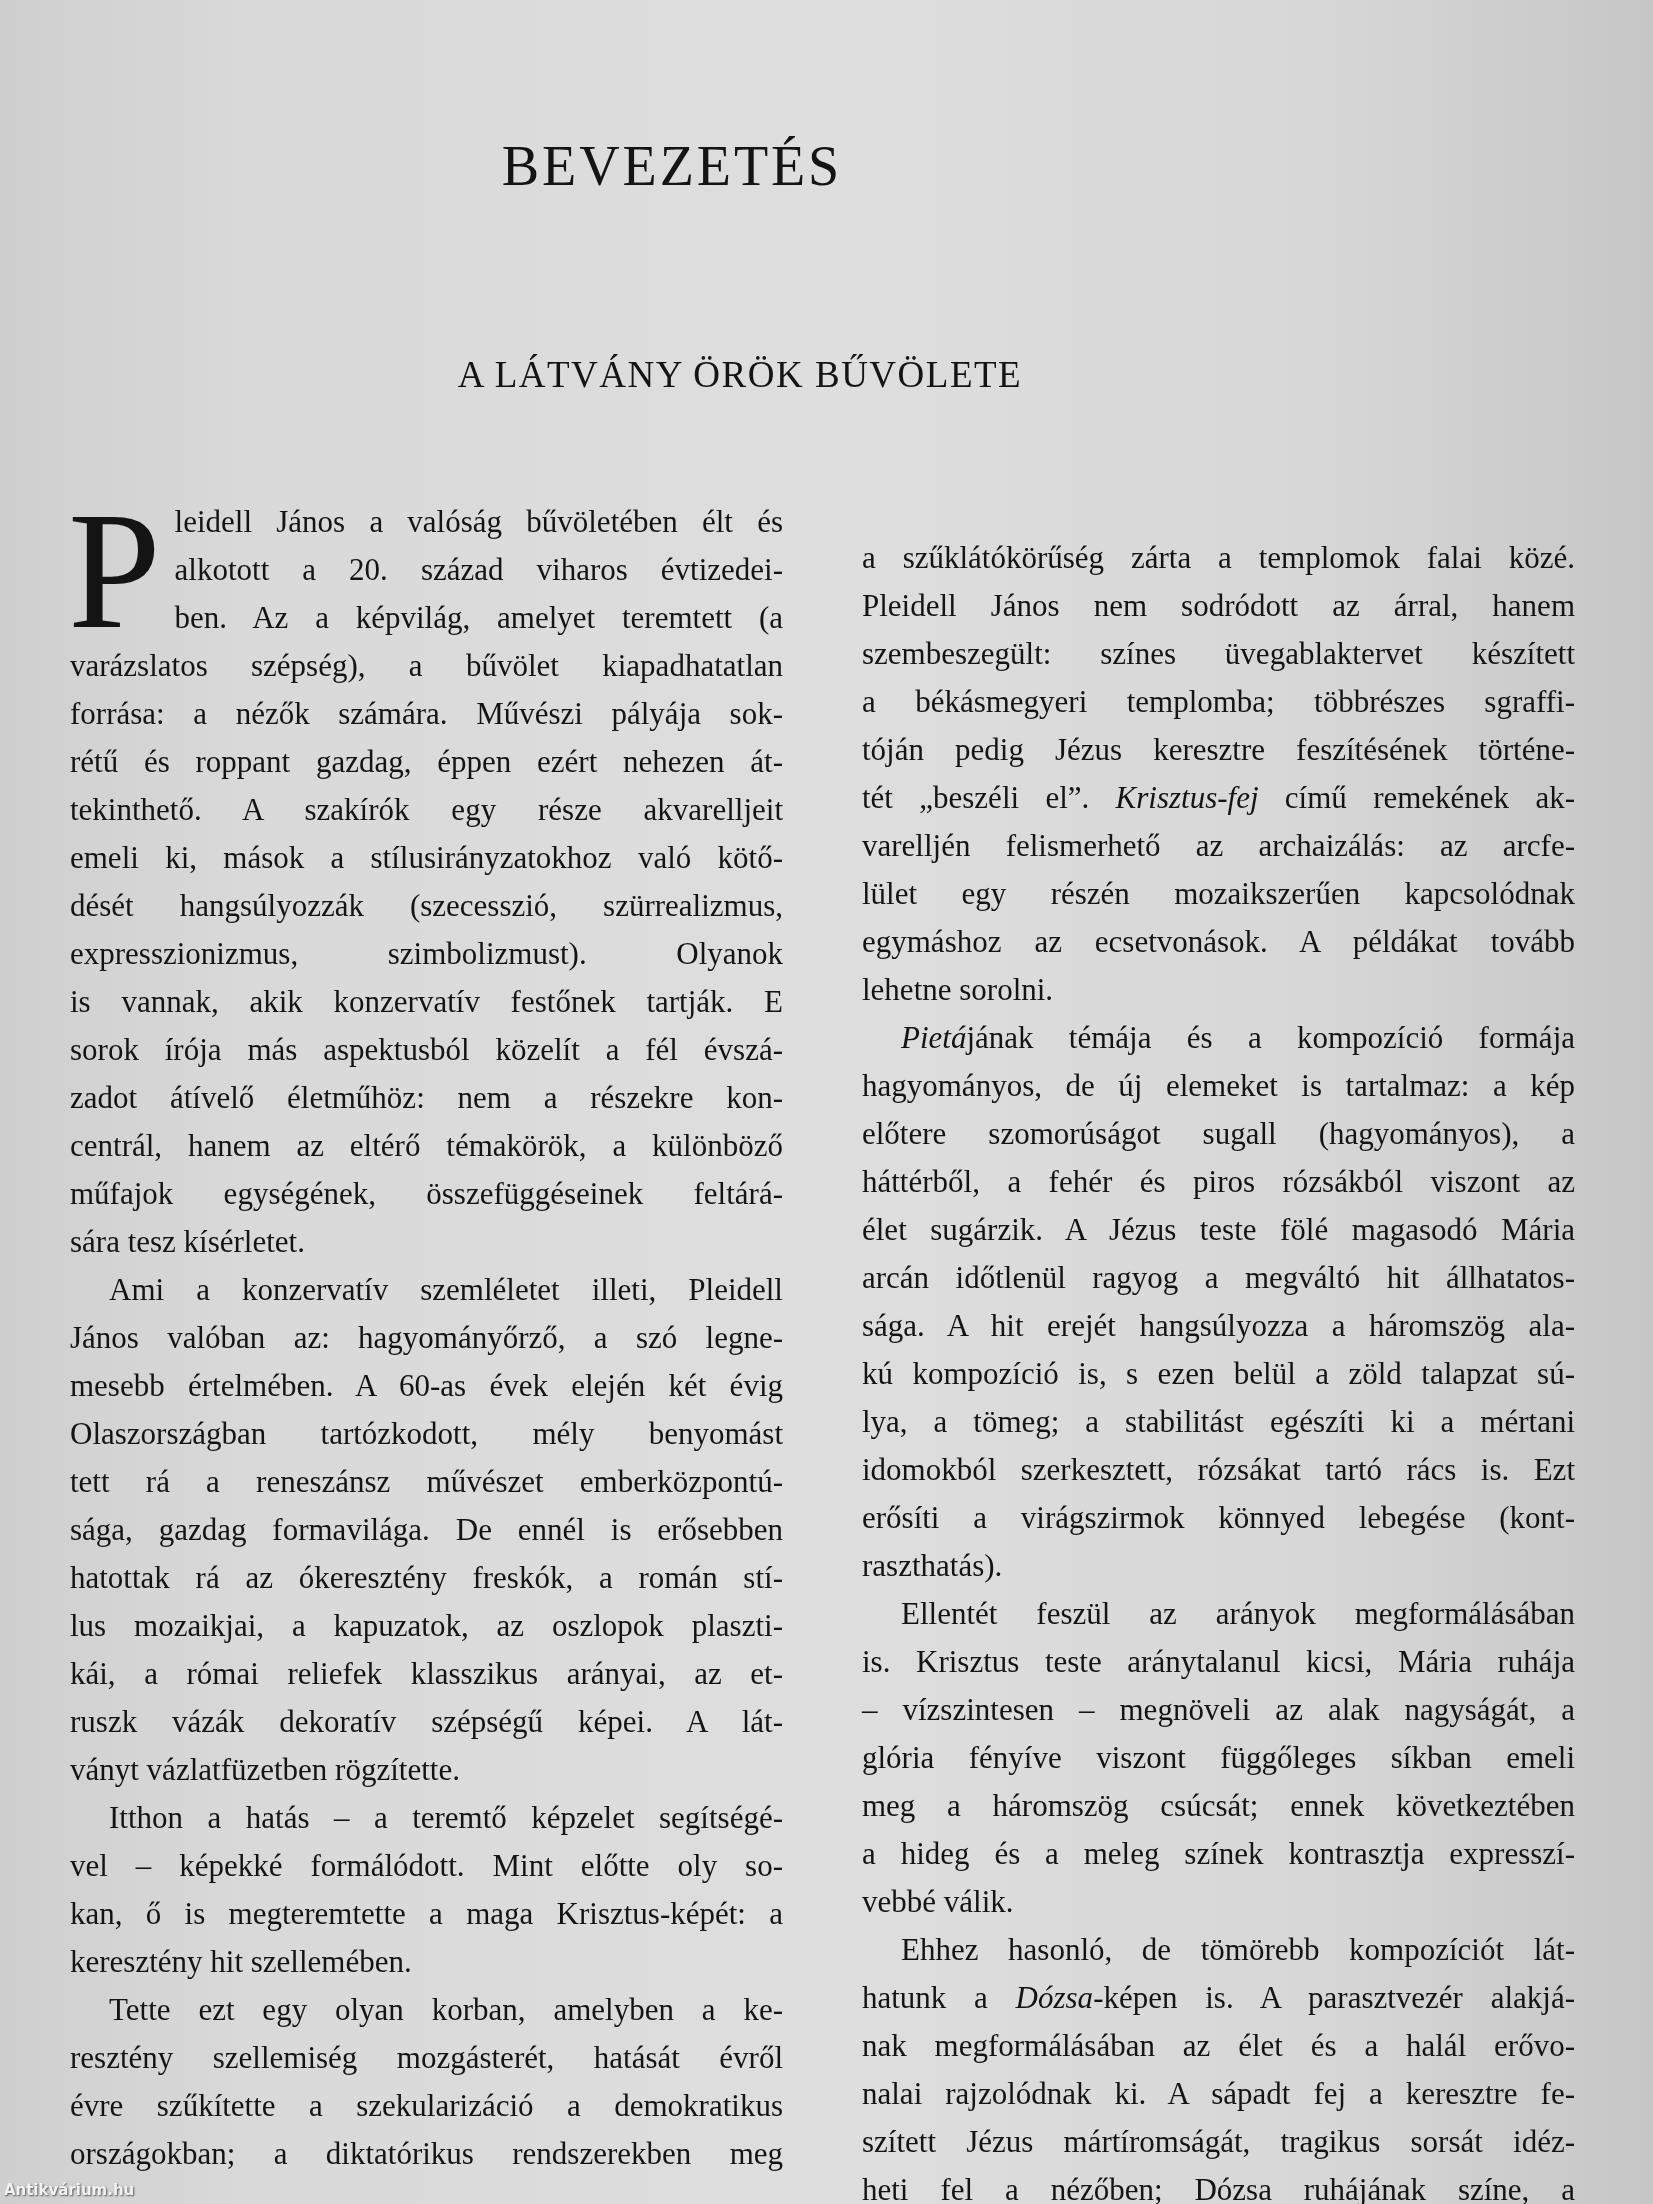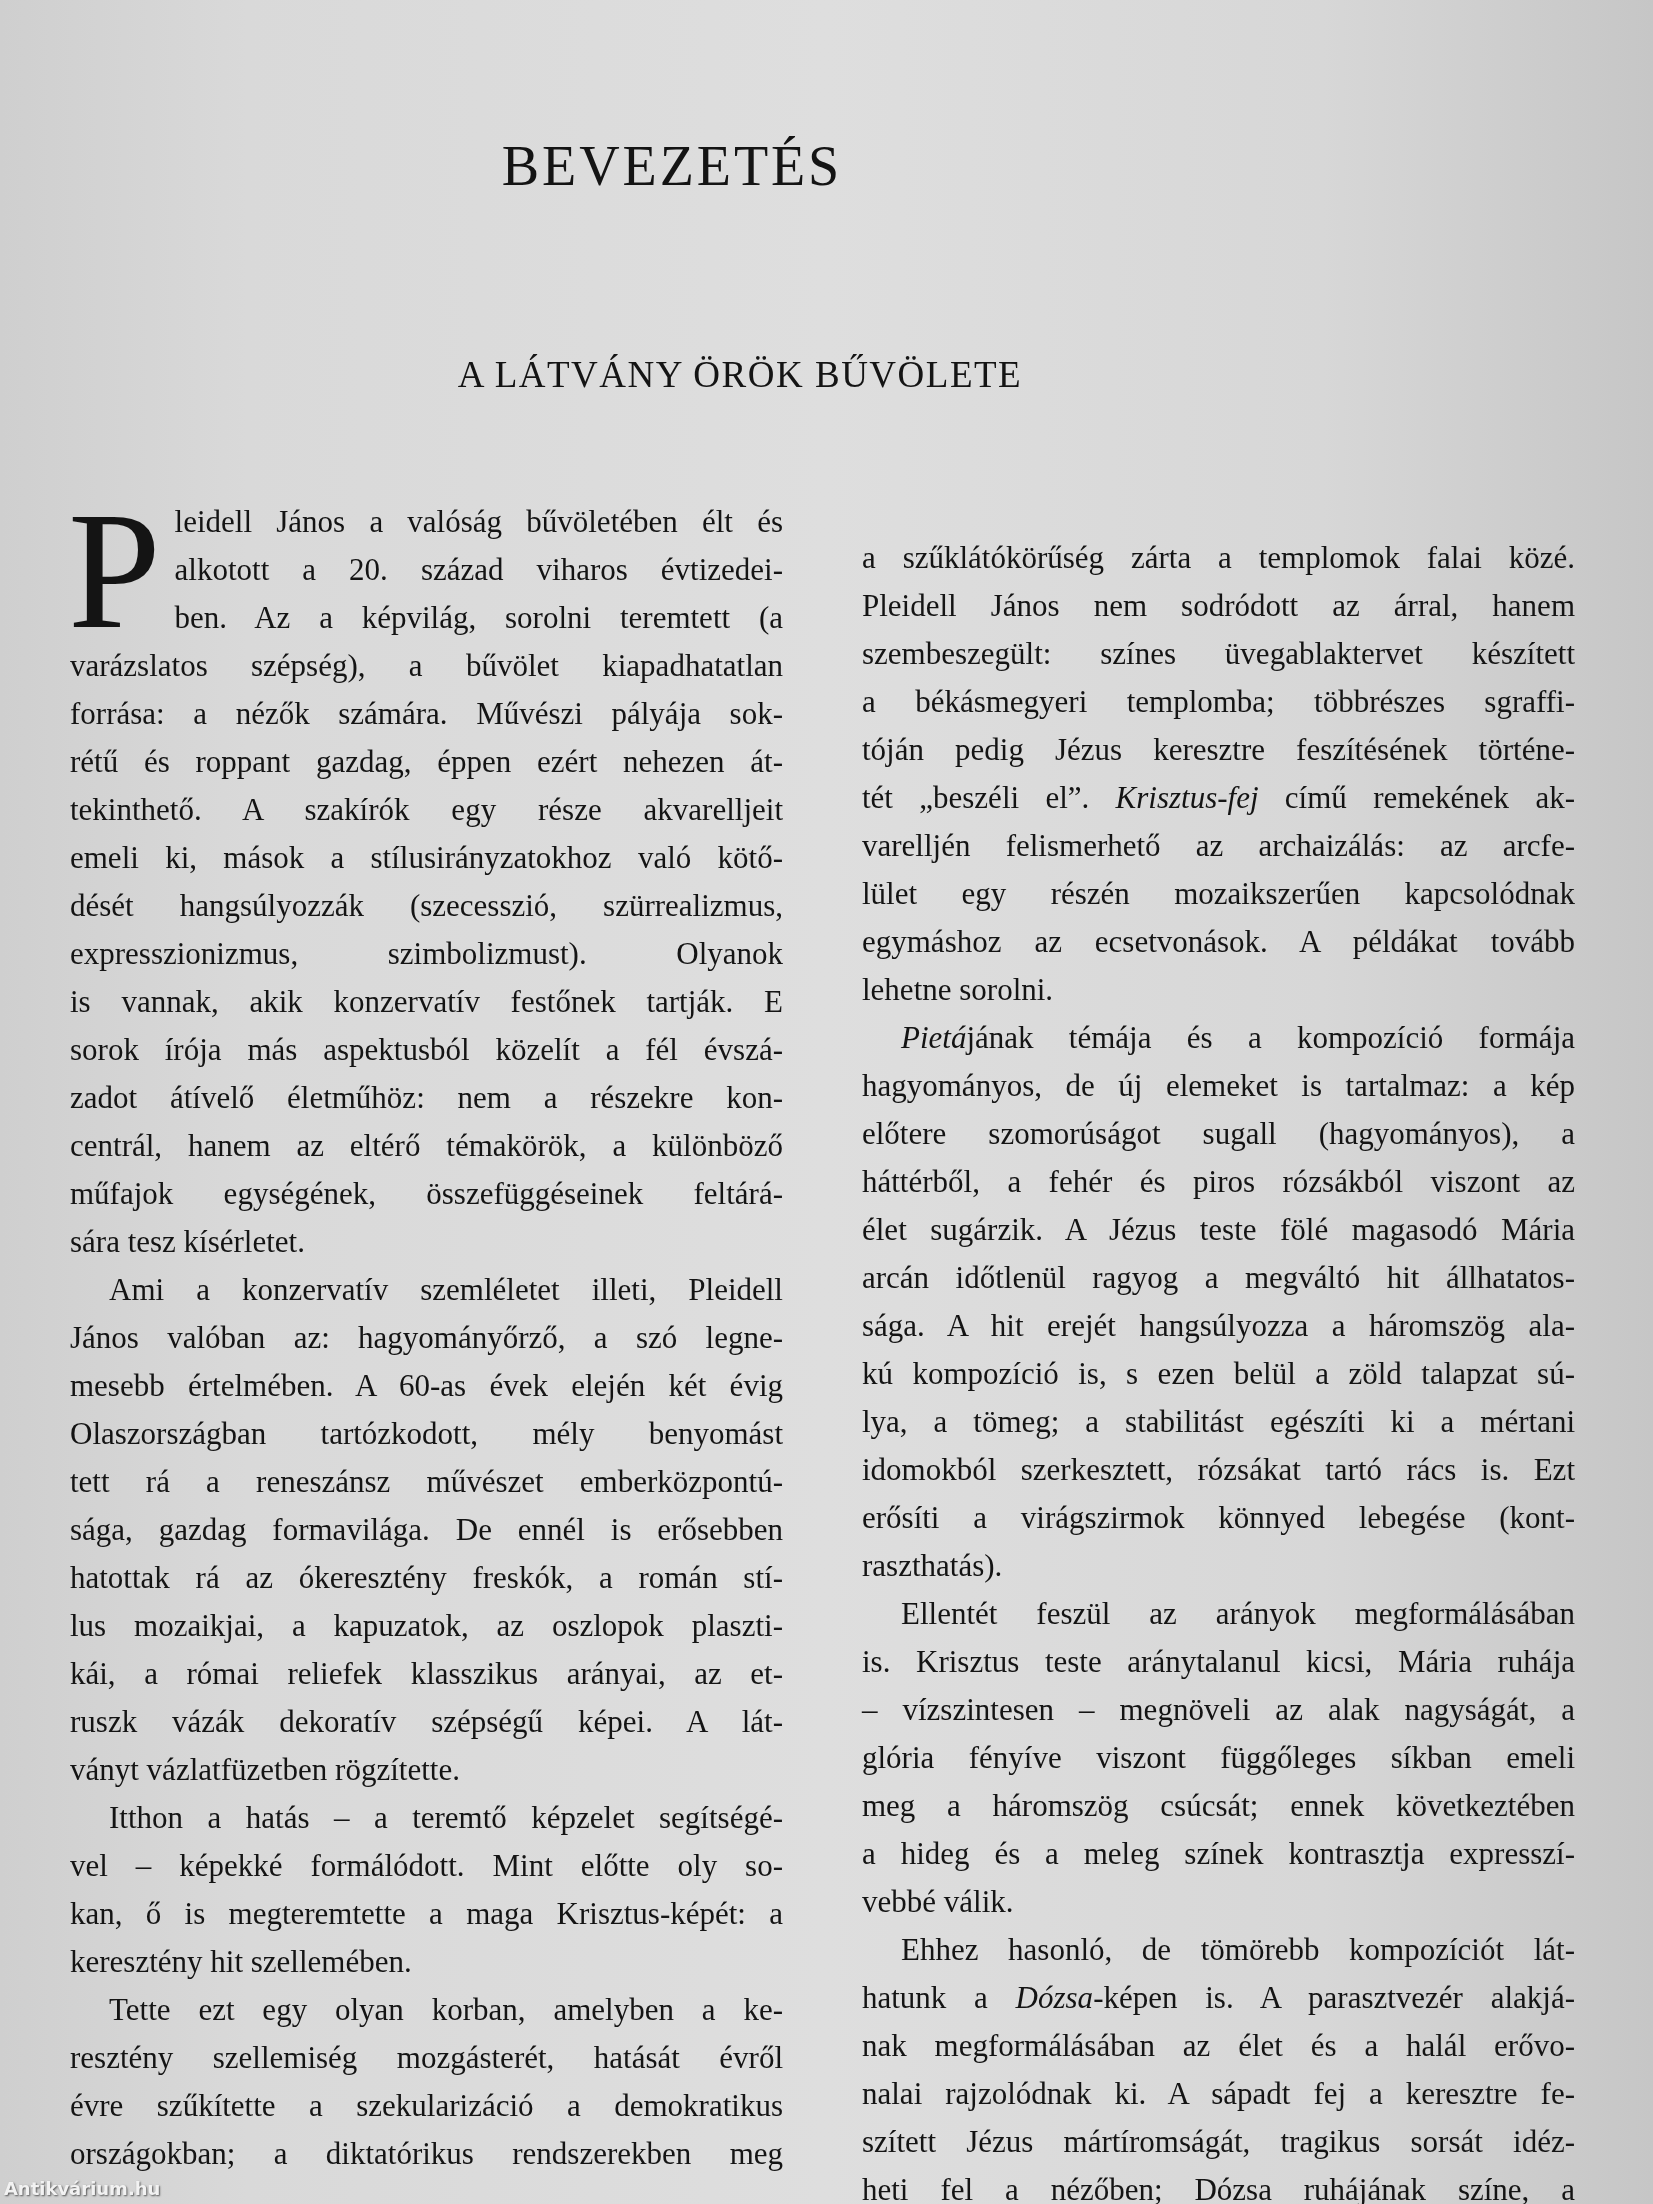--- a/index.html
+++ b/index.html
@@ -9,34 +9,34 @@
   .title{position:absolute;top:134px;left:0;width:1344px;text-align:center;font-size:56px;letter-spacing:2.9px;}
   .subtitle{position:absolute;top:353px;left:0;width:1480px;text-align:center;font-size:37px;letter-spacing:1.5px;}
   .col{position:absolute;top:498px;width:713px;font-size:31px;line-height:48px;text-align:justify;hyphens:none;}
   .col.left{left:70px;}
   .col.right{left:862px;margin-top:36px;}
   .drop{float:left;font-size:167px;line-height:134px;margin:5.8px 13.6px 0 -1.9px;height:136px;}
   .line{display:block;text-align:justify;text-align-last:justify;white-space:nowrap;}
   .line.last{text-align-last:left;}
   .line.ind{padding-left:39px;}
   i{font-style:italic;}
-  .wm{position:absolute;left:3.9px;bottom:5.8px;font-family:"DejaVu Sans",sans-serif;font-weight:bold;font-size:18px;color:#f2f2f2;text-shadow:1px 1px 1.9px #555;}
+  .wm{position:absolute;left:3.9px;bottom:5.8px;font-family:"DejaVu Sans",sans-serif;font-weight:bold;font-size:15px;color:#f2f2f2;text-shadow:1px 1px 1.9px #555;}
 </style>
 </head>
 <body>
 
 <div>
   <div class="title">BEVEZETÉS</div>
   <div class="subtitle">A LÁTVÁNY ÖRÖK BŰVÖLETE</div>
 
   <div class="col left">
     <span class="drop">P</span>
     <span class="line">leidell János a valóság bűvöletében élt és</span>
     <span class="line">alkotott a 20. század viharos évtizedei-</span>
-    <span class="line">ben. Az a képvilág, sorolni teremtett (a</span>
+    <span class="line">ben. Az a képvilág, amelyet teremtett (a</span>
     <span class="line">varázslatos szépség), a bűvölet kiapadhatatlan</span>
     <span class="line">forrása: a nézők számára. Művészi pályája sok-</span>
     <span class="line">rétű és roppant gazdag, éppen ezért nehezen át-</span>
     <span class="line">tekinthető. A szakírók egy része akvarelljeit</span>
     <span class="line">emeli ki, mások a stílusirányzatokhoz való kötő-</span>
     <span class="line">dését hangsúlyozzák (szecesszió, szürrealizmus,</span>
     <span class="line">expresszionizmus, szimbolizmust). Olyanok</span>
     <span class="line">is vannak, akik konzervatív festőnek tartják. E</span>
     <span class="line">sorok írója más aspektusból közelít a fél évszá-</span>
     <span class="line">zadot átívelő életműhöz: nem a részekre kon-</span>

